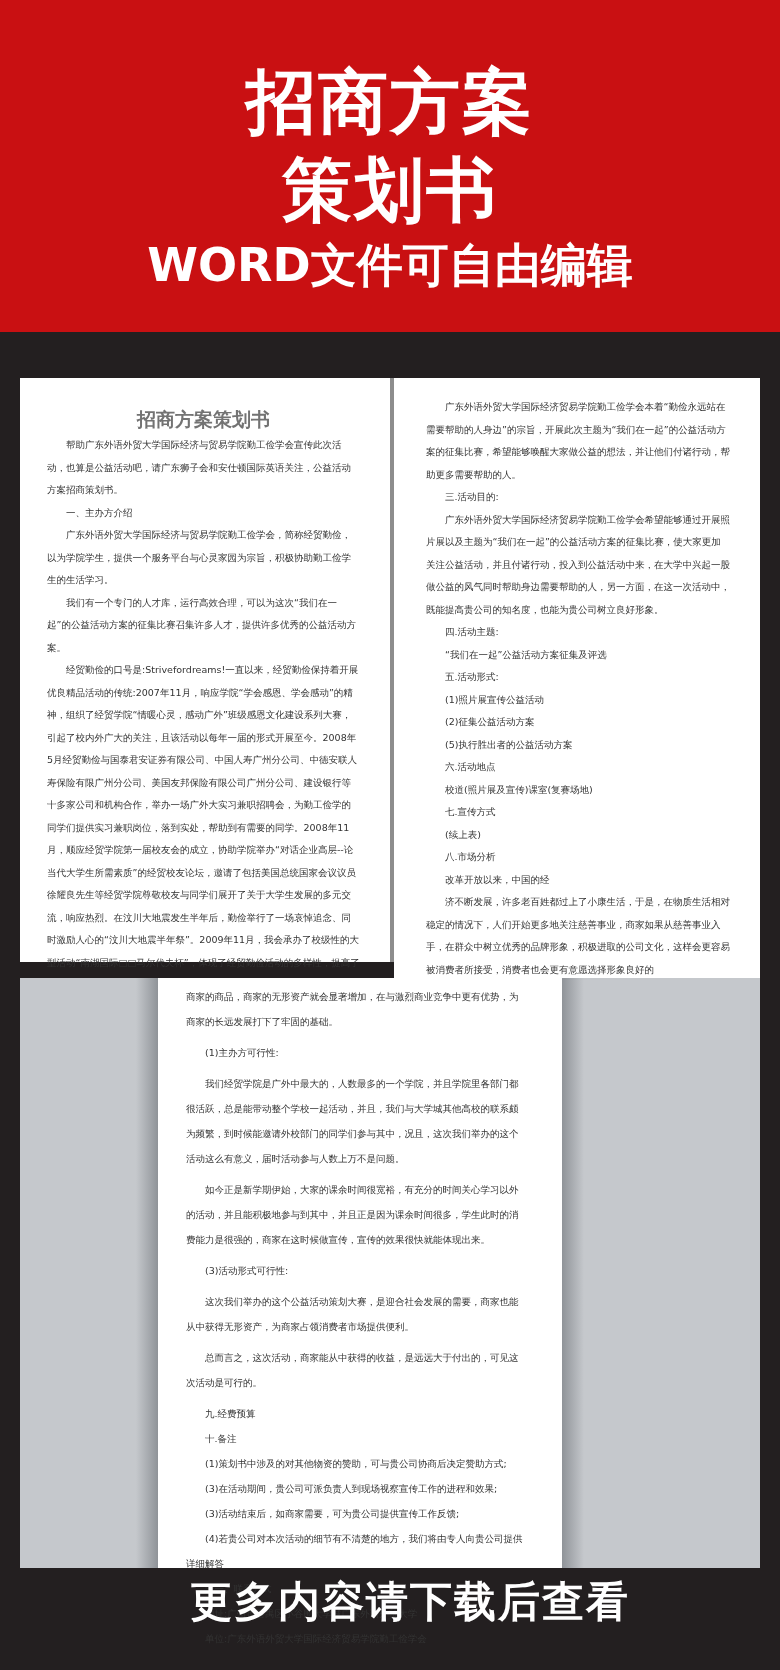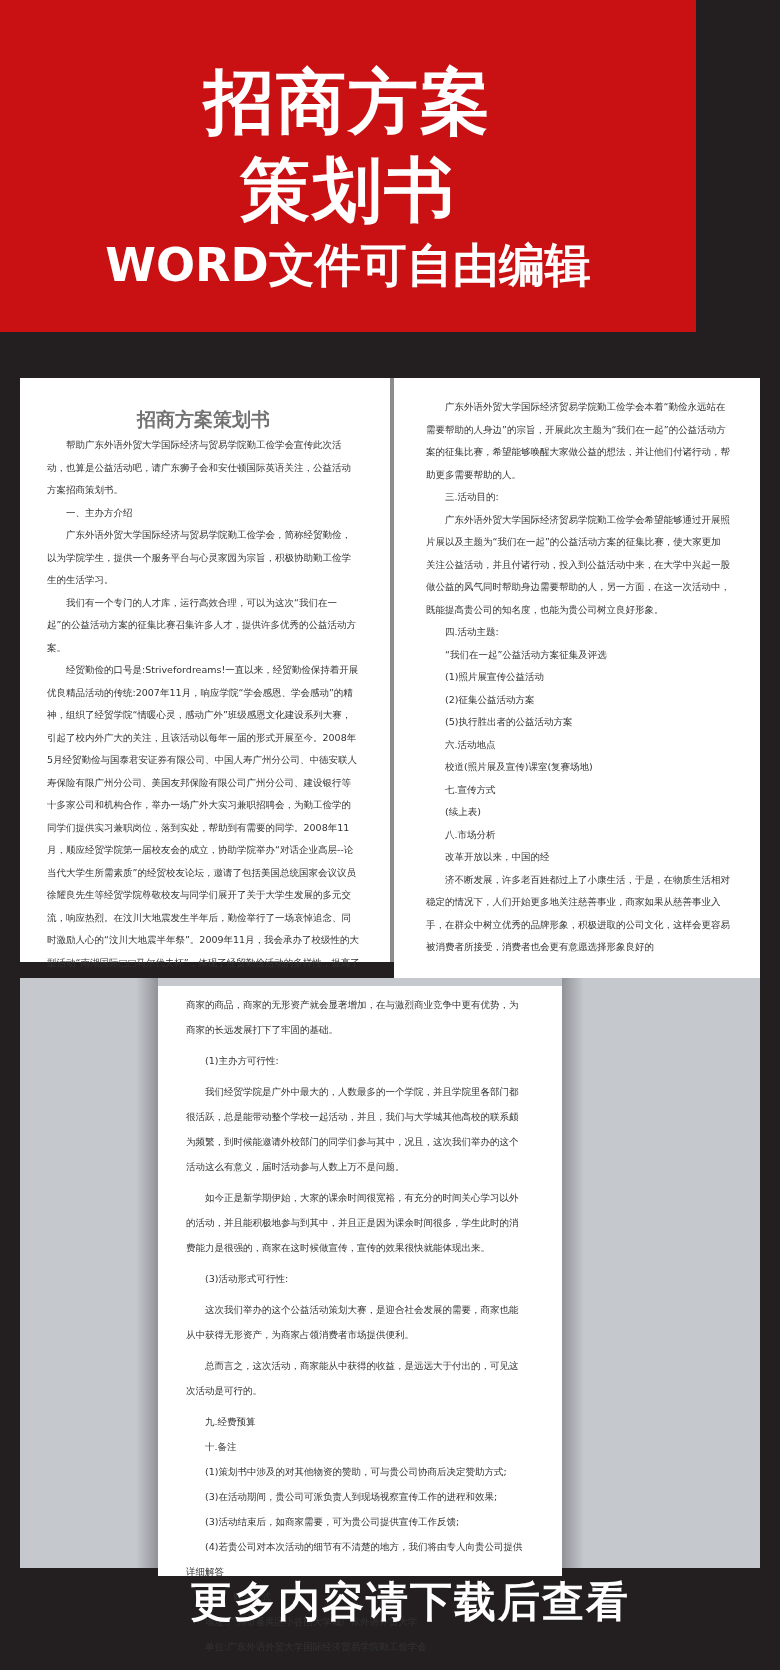--- a/index.html
+++ b/index.html
@@ -1,20 +1,20 @@
 <!DOCTYPE html>
 <html><head>
 <meta charset="utf-8">
 <style>
   * { box-sizing: border-box; margin: 0; padding: 0; }
   html, body { width: 780px; background: #231f20; }
   body { font-family: "DejaVu Sans", "Liberation Sans", sans-serif; }
 
   .hero {
-    position: relative; width: 696px; height: 332px; background: #c91012;
+    position: relative; width: 780px; height: 332px; background: #c91012;
     text-align: center; color: #fff;
   }
   .hero-title1 { position: absolute; left: 0; right: 0; top: 62px; font-size: 70px; font-weight: bold; line-height: 80px; letter-spacing: 2px; }
   .hero-title2 { position: absolute; left: 0; right: 0; top: 150px; font-size: 70px; font-weight: bold; line-height: 80px; letter-spacing: 2px; }
   .hero-sub { position: absolute; left: 0; right: 0; top: 238px; font-size: 46px; line-height: 54px; font-weight: bold; letter-spacing: 0px; }
   .hero-notch {
     position: absolute; left: 372px; top: 331px; width: 0; height: 0;
     border-left: 18px solid transparent; border-right: 18px solid transparent;
     border-top: 20px solid #c91012;
   }
@@ -31,21 +31,21 @@
   .page-right { left: 394px; top: 46px; width: 366px; height: 668px; padding: 18px 30px 0 32px; }
   .divider-bar { position: absolute; left: 390px; top: 46px; width: 4px; height: 584px; background: #8d8d8d; }
 
   .doc-title { text-align: center; font-family: "DejaVu Serif", serif; font-size: 19px; font-weight: bold; line-height: 26px; margin: 8px 0 2px; text-indent: 0; color: #737373; }
 
   .next-arrow { position: absolute; right: 8px; bottom: 6px; color: #c8c8c8; font-size: 16px; }
 
   .lower-panel { position: absolute; left: 20px; top: 646px; width: 740px; height: 590px; background: #c5c8cc; }
   .lower-shadow-l { position: absolute; left: 136px; top: 646px; width: 22px; height: 590px; background: linear-gradient(to right, #c5c8cc, #8f9398); }
   .lower-shadow-r { position: absolute; left: 562px; top: 646px; width: 22px; height: 590px; background: linear-gradient(to left, #c5c8cc, #8f9398); }
-  .page-lower { left: 158px; top: 646px; width: 404px; height: 590px; padding: 6px 36px 0 28px; margin-top: 8px; }
+  .page-lower { left: 158px; top: 646px; width: 404px; height: 590px; padding: 6px 36px 0 28px; }
   .page-lower p { line-height: 25px; }
   .page-lower p.gap { margin-top: 6px; }
 
   .footer-text {
     position: absolute; left: 0; right: 0; top: 1240px; text-align: center; color: #fff;
     font-size: 42px; font-weight: bold; line-height: 60px; letter-spacing: 2px; padding-left: 40px;
   }
 </style>
 </head>
 <body>
@@ -71,20 +71,21 @@
   </div>
 
   <div class="divider-bar"></div>
 
   <div class="page page-right">
     <p>广东外语外贸大学国际经济贸易学院勤工俭学会本着“勤俭永远站在需要帮助的人身边”的宗旨，开展此次主题为“我们在一起”的公益活动方案的征集比赛，希望能够唤醒大家做公益的想法，并让他们付诸行动，帮助更多需要帮助的人。</p>
     <p>三.活动目的:</p>
     <p>广东外语外贸大学国际经济贸易学院勤工俭学会希望能够通过开展照片展以及主题为“我们在一起”的公益活动方案的征集比赛，使大家更加关注公益活动，并且付诸行动，投入到公益活动中来，在大学中兴起一股做公益的风气同时帮助身边需要帮助的人，另一方面，在这一次活动中，既能提高贵公司的知名度，也能为贵公司树立良好形象。</p>
     <p>四.活动主题:</p>
     <p>“我们在一起”公益活动方案征集及评选</p>
+    <p>五.活动形式:</p>
     <p>(1)照片展宣传公益活动</p>
     <p>(2)征集公益活动方案</p>
     <p>(5)执行胜出者的公益活动方案</p>
     <p>六.活动地点</p>
     <p>校道(照片展及宣传)课室(复赛场地)</p>
     <p>七.宣传方式</p>
     <p>(续上表)</p>
     <p>八.市场分析</p>
     <p>改革开放以来，中国的经</p>
     <p>济不断发展，许多老百姓都过上了小康生活，于是，在物质生活相对稳定的情况下，人们开始更多地关注慈善事业，商家如果从慈善事业入手，在群众中树立优秀的品牌形象，积极进取的公司文化，这样会更容易被消费者所接受，消费者也会更有意愿选择形象良好的</p>

